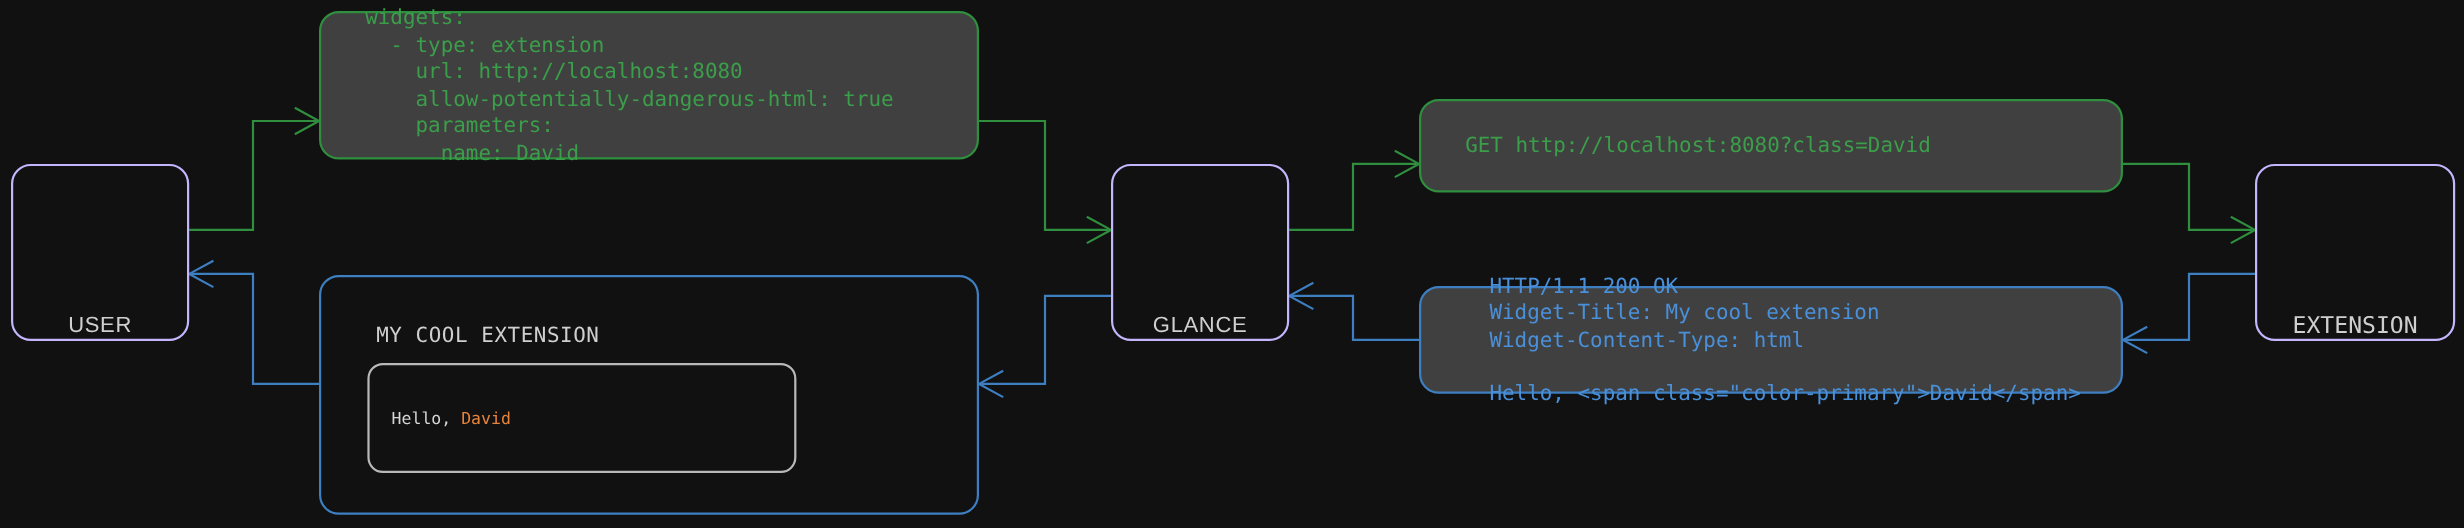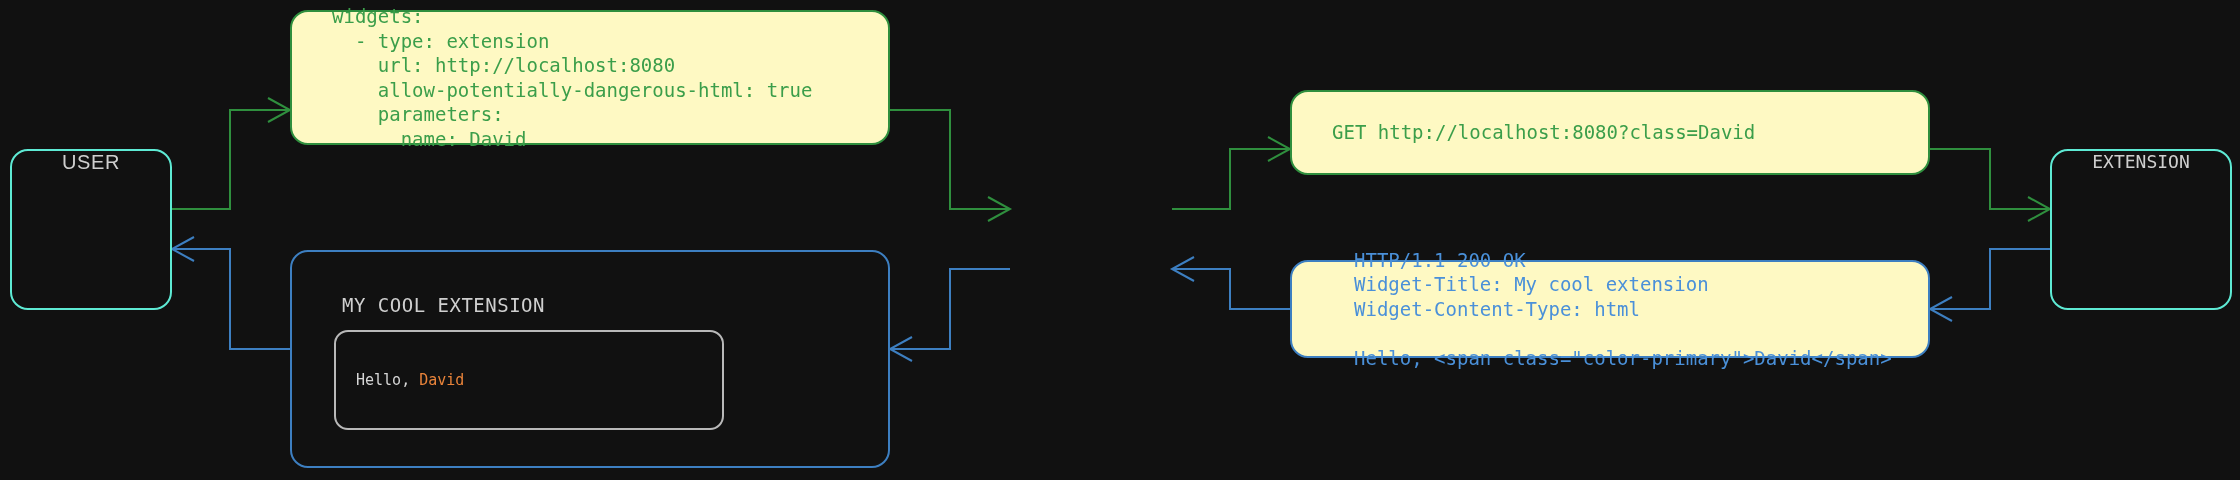--- a/index.html
+++ b/index.html
@@ -18,44 +18,44 @@
   #wires {
     position: absolute;
     left: 0;
     top: 0;
     width: 2240px;
     height: 480px;
     pointer-events: none;
   }
   .node {
     position: absolute;
-    border: 2px solid #5eead4;
+    border: 2px solid #c4b5fd;
     border-radius: 18px;
     background: #111111;
     display: flex;
-    align-items: flex-start;
+    align-items: flex-end;
     justify-content: center;
     box-sizing: border-box;
   }
   .node-label {
     color: #cfcfcf;
     font-family: "Liberation Sans", sans-serif;
     font-size: 20px;
     letter-spacing: 0.6px;
   }
   .node-label.mono {
     font-family: "DejaVu Sans Mono", monospace;
-    font-size: 18px;
+    font-size: 21px;
     letter-spacing: 0px;
   }
   .codebox {
     position: absolute;
     border: 2px solid #2f8f3e;
     border-radius: 18px;
-    background: #fef9c3;
+    background: #404040;
     box-sizing: border-box;
     color: #3b9e4a;
     font-family: "DejaVu Sans Mono", monospace;
     font-size: 19px;
     line-height: 24.5px;
     white-space: pre;
     display: flex;
     flex-direction: column;
     justify-content: center;
   }
@@ -151,20 +151,23 @@
     <g>
       <path d="M290,349 L230,349 L230,249 L174,249" fill="none" stroke="#3d7fc1" stroke-width="2"></path>
       <polyline points="194,237 172,249 194,261" fill="none" stroke="#3d7fc1" stroke-width="2"></polyline>
     </g>
   </svg>
 
   <div class="node" style="left:10px; top:149px; width:162px; height:161px;">
     <span class="node-label">USER</span>
   </div>
 
+  <div class="node" style="left:1010px; top:149px; width:162px; height:161px;">
+    <span class="node-label">GLANCE</span>
+  </div>
 
   <div class="node" style="left:2050px; top:149px; width:182px; height:161px;">
     <span class="node-label mono">EXTENSION</span>
   </div>
 
   <div class="codebox" style="left:290px; top:10px; width:600px; height:135px;">
     <div class="code-inner">widgets:
   - type: extension
     url: http://localhost:8080
     allow-potentially-dangerous-html: true

